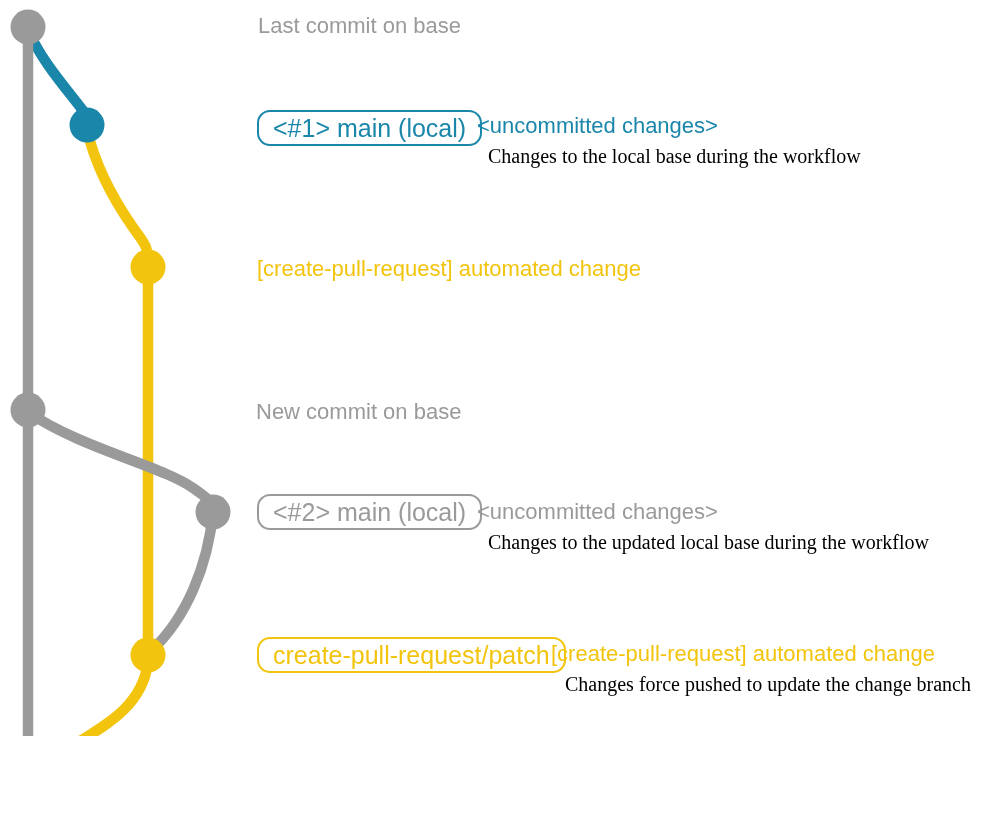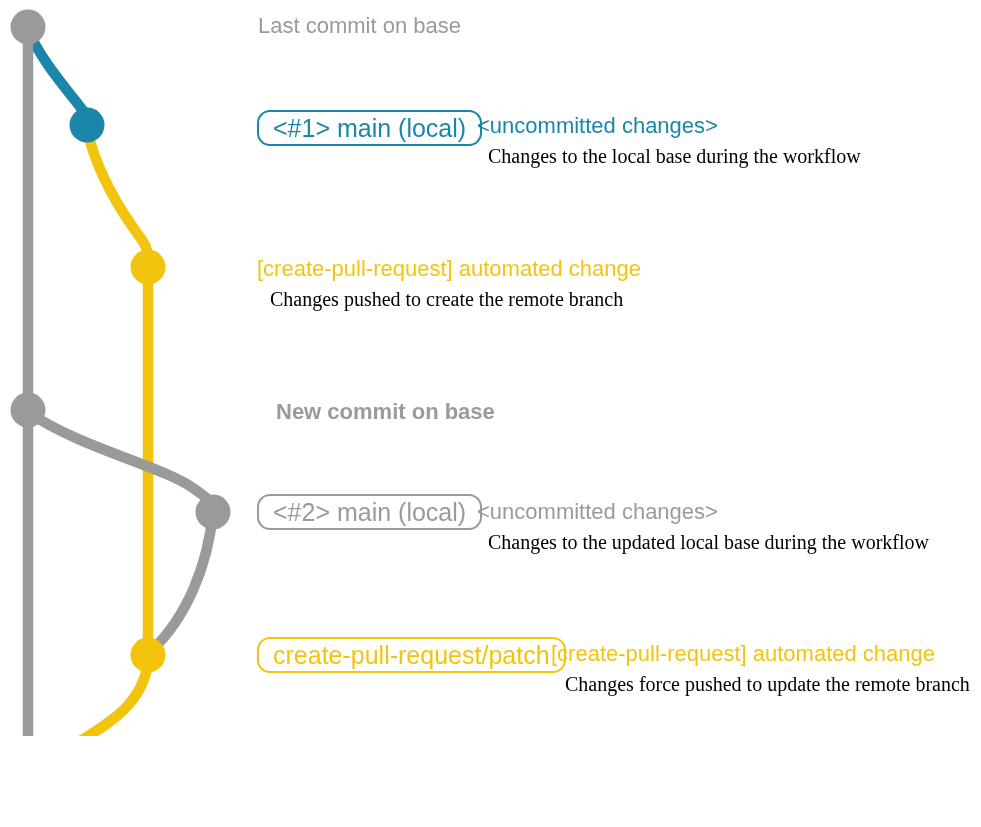--- a/index.html
+++ b/index.html
@@ -70,33 +70,32 @@
 
   <div class="abs h" style="left:258px;top:13px;">Last commit on base</div>
 
   <div class="abs pill pill-blue" style="left:257px;top:110px;">
       <span>&lt;#1&gt; main (local)</span>
     </div>
   <div class="abs msg msg-blue" style="left:477px;top:113px;">&lt;uncommitted changes&gt;</div>
   <div class="abs desc" style="left:488px;top:145px;">Changes to the local base during the workflow</div>
 
   <div class="abs msg msg-yellow" style="left:257px;top:256px;">[create-pull-request] automated change</div>
-  <div class="abs desc" style="left:270px;top:288px;">Changes pushed to create the remote branch</div>
 
-  <div class="abs h" style="left:276px;top:399px;font-weight:bold;">New commit on base</div>
+  <div class="abs h" style="left:256px;top:399px;">New commit on base</div>
 
   <div class="abs pill pill-gray" style="left:257px;top:494px;">
       <span>&lt;#2&gt; main (local)</span>
     </div>
   <div class="abs msg msg-gray" style="left:477px;top:499px;">&lt;uncommitted changes&gt;</div>
   <div class="abs desc" style="left:488px;top:531px;">Changes to the updated local base during the workflow</div>
 
   <div class="abs pill pill-yellow" style="left:257px;top:637px;">
       <span>create-pull-request/patch</span>
     </div>
   <div class="abs msg msg-yellow" style="left:551px;top:641px;">[create-pull-request] automated change</div>
-  <div class="abs desc" style="left:565px;top:673px;">Changes force pushed to update the remote branch</div>
+  <div class="abs desc" style="left:565px;top:673px;">Changes force pushed to update the change branch</div>
 
   <div class="abs pill pill-gray" style="left:258px;top:779px;">
       <span>force</span>
     </div>
 
 </div>
 
 </body></html>

